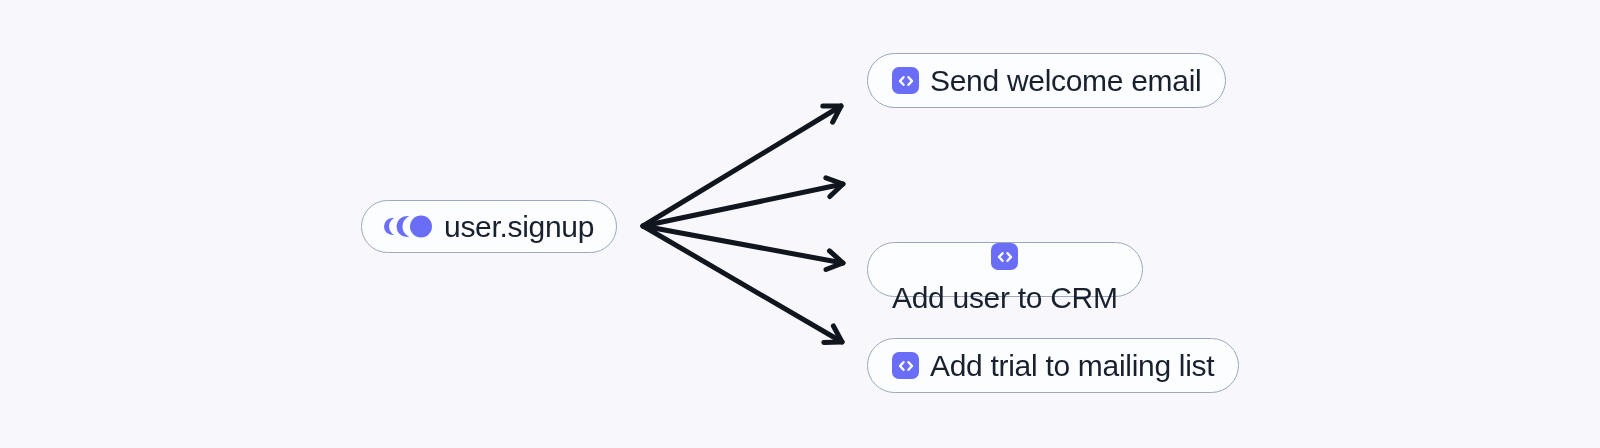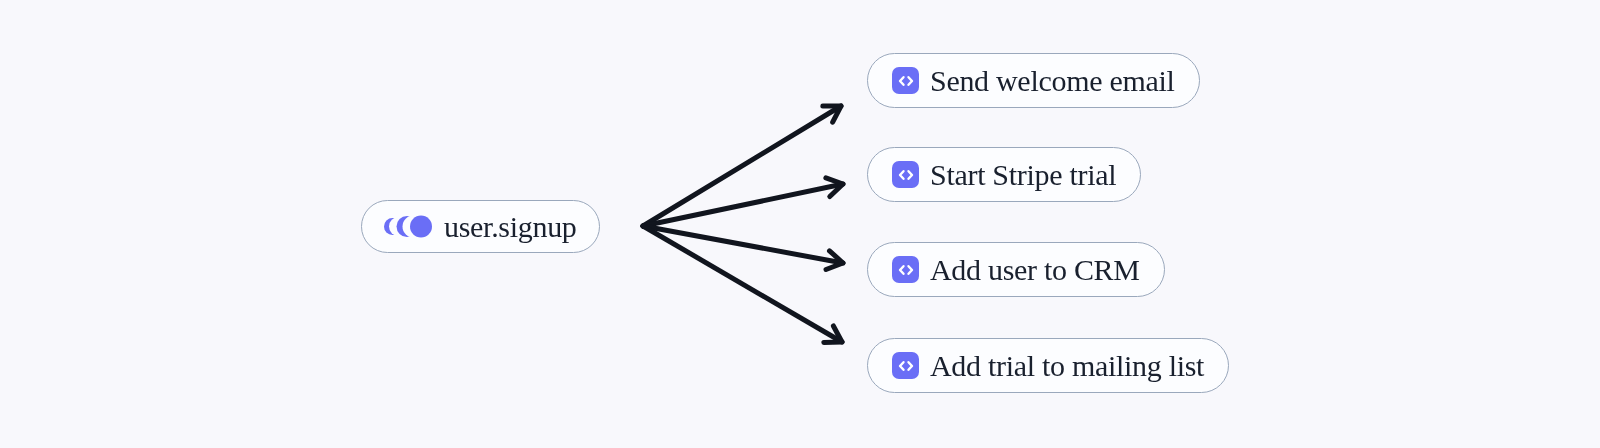--- a/index.html
+++ b/index.html
@@ -26,26 +26,25 @@
     padding: 0 24px;
     box-sizing: border-box;
     background: #fcfdff;
     border: 1.5px solid #9aa8bc;
     border-radius: 28px;
     font-size: 30px;
     font-weight: 500;
     letter-spacing: -0.3px;
     color: #19202e;
     white-space: nowrap;
-    font-family: Liberation Serif, serif;
   }
   .event-pill { left: 361px; top: 200px; height: 53px; padding: 0 22px; gap: 12px; text-align: center; }
   .fn-1 { left: 867px; top: 53px; }
   .fn-2 { left: 867px; top: 147px; }
-  .fn-3 { left: 867px; top: 242px; }
+  .fn-3 { left: 867px; top: 242px; flex-direction: column; }
   .fn-4 { left: 867px; top: 338px; }
   .code-badge {
     width: 27px;
     height: 27px;
     border-radius: 7px;
     background: #6a6ef6;
     display: inline-flex;
     align-items: center;
     justify-content: center;
     flex: 0 0 auto;
@@ -91,28 +90,20 @@
 
   <div class="pill fn-1">
     <span class="code-badge">
       <svg width="16" height="14" viewBox="0 0 16 14" xmlns="http://www.w3.org/2000/svg">
         <path d="M5.5 3.2 L2 7 L5.5 10.8 M10.5 3.2 L14 7 L10.5 10.8" fill="none" stroke="#fff" stroke-width="2.4" stroke-linecap="round" stroke-linejoin="round"></path>
       </svg>
     </span>
     <span class="label">Send welcome email</span>
   </div>
 
-  <div class="pill fn-2">
-    <span class="code-badge">
-      <svg width="16" height="14" viewBox="0 0 16 14" xmlns="http://www.w3.org/2000/svg">
-        <path d="M5.5 3.2 L2 7 L5.5 10.8 M10.5 3.2 L14 7 L10.5 10.8" fill="none" stroke="#fff" stroke-width="2.4" stroke-linecap="round" stroke-linejoin="round"></path>
-      </svg>
-    </span>
-    <span class="label">Start Stripe trial</span>
-  </div>
 
   <div class="pill fn-3">
     <span class="code-badge">
       <svg width="16" height="14" viewBox="0 0 16 14" xmlns="http://www.w3.org/2000/svg">
         <path d="M5.5 3.2 L2 7 L5.5 10.8 M10.5 3.2 L14 7 L10.5 10.8" fill="none" stroke="#fff" stroke-width="2.4" stroke-linecap="round" stroke-linejoin="round"></path>
       </svg>
     </span>
     <span class="label">Add user to CRM</span>
   </div>
 

